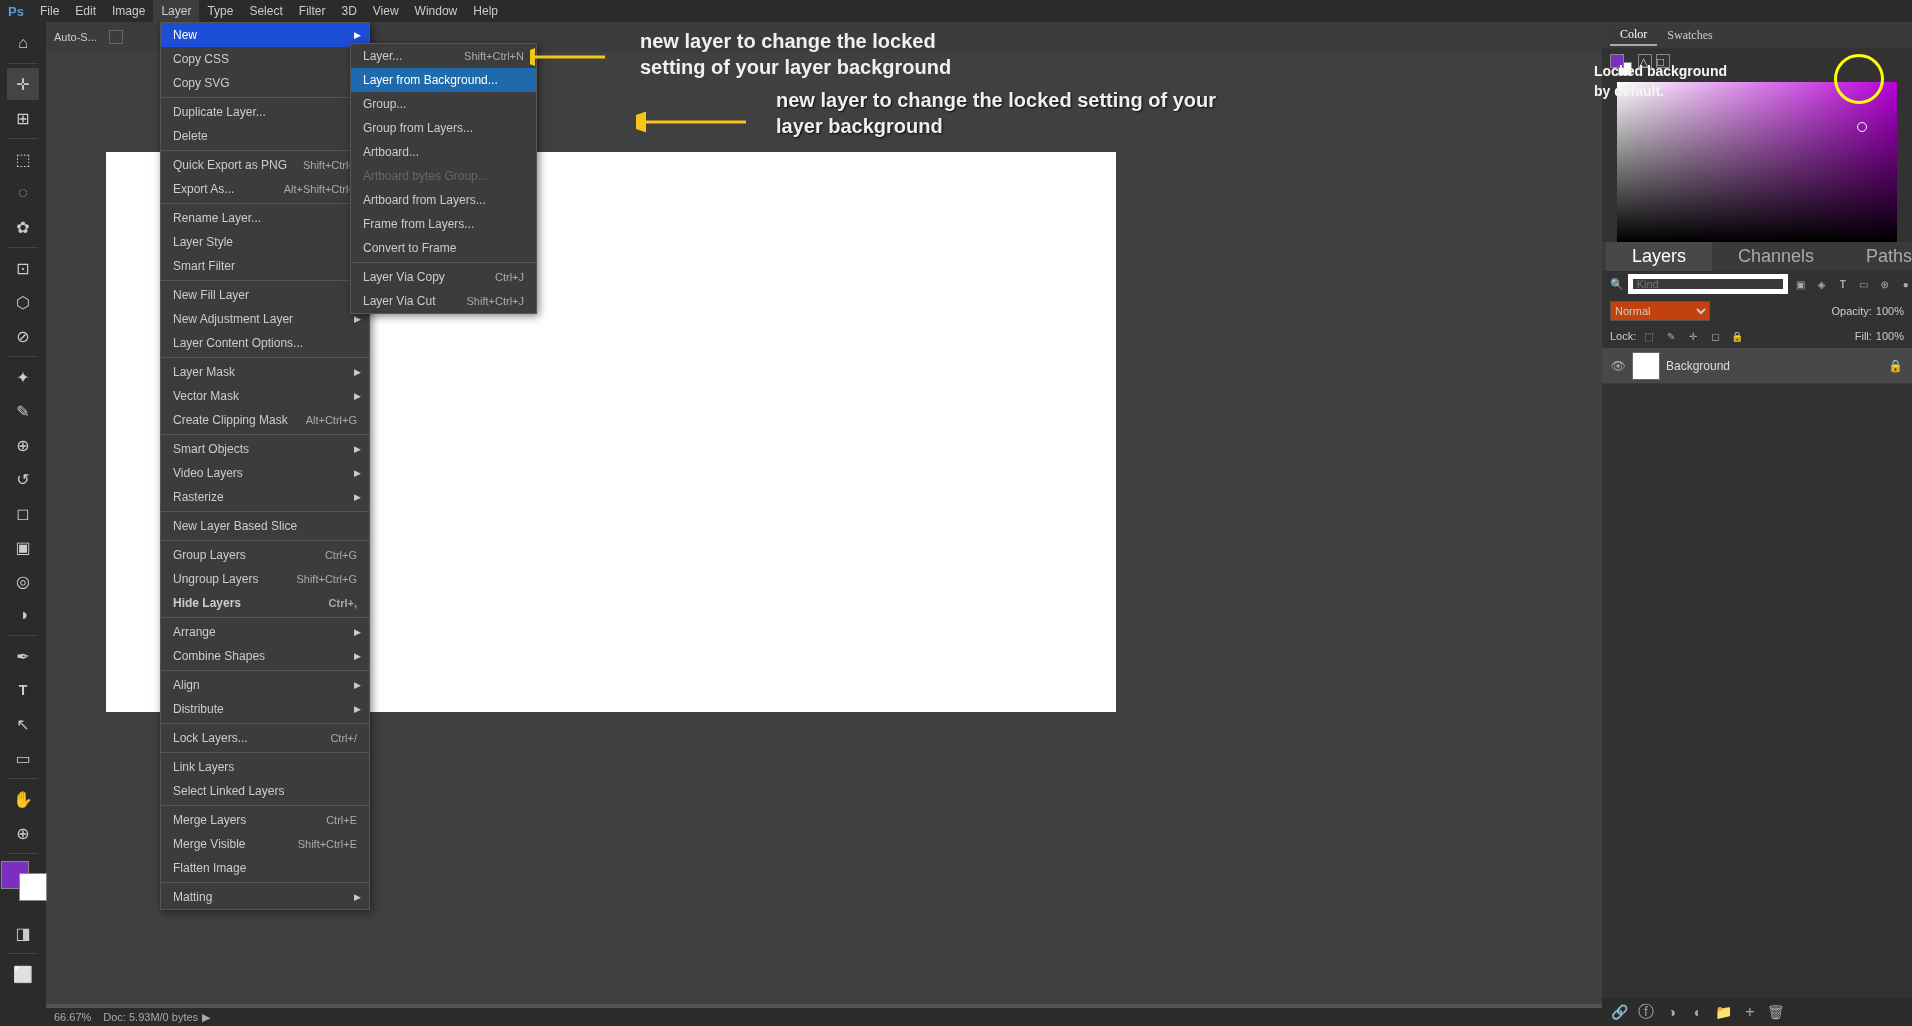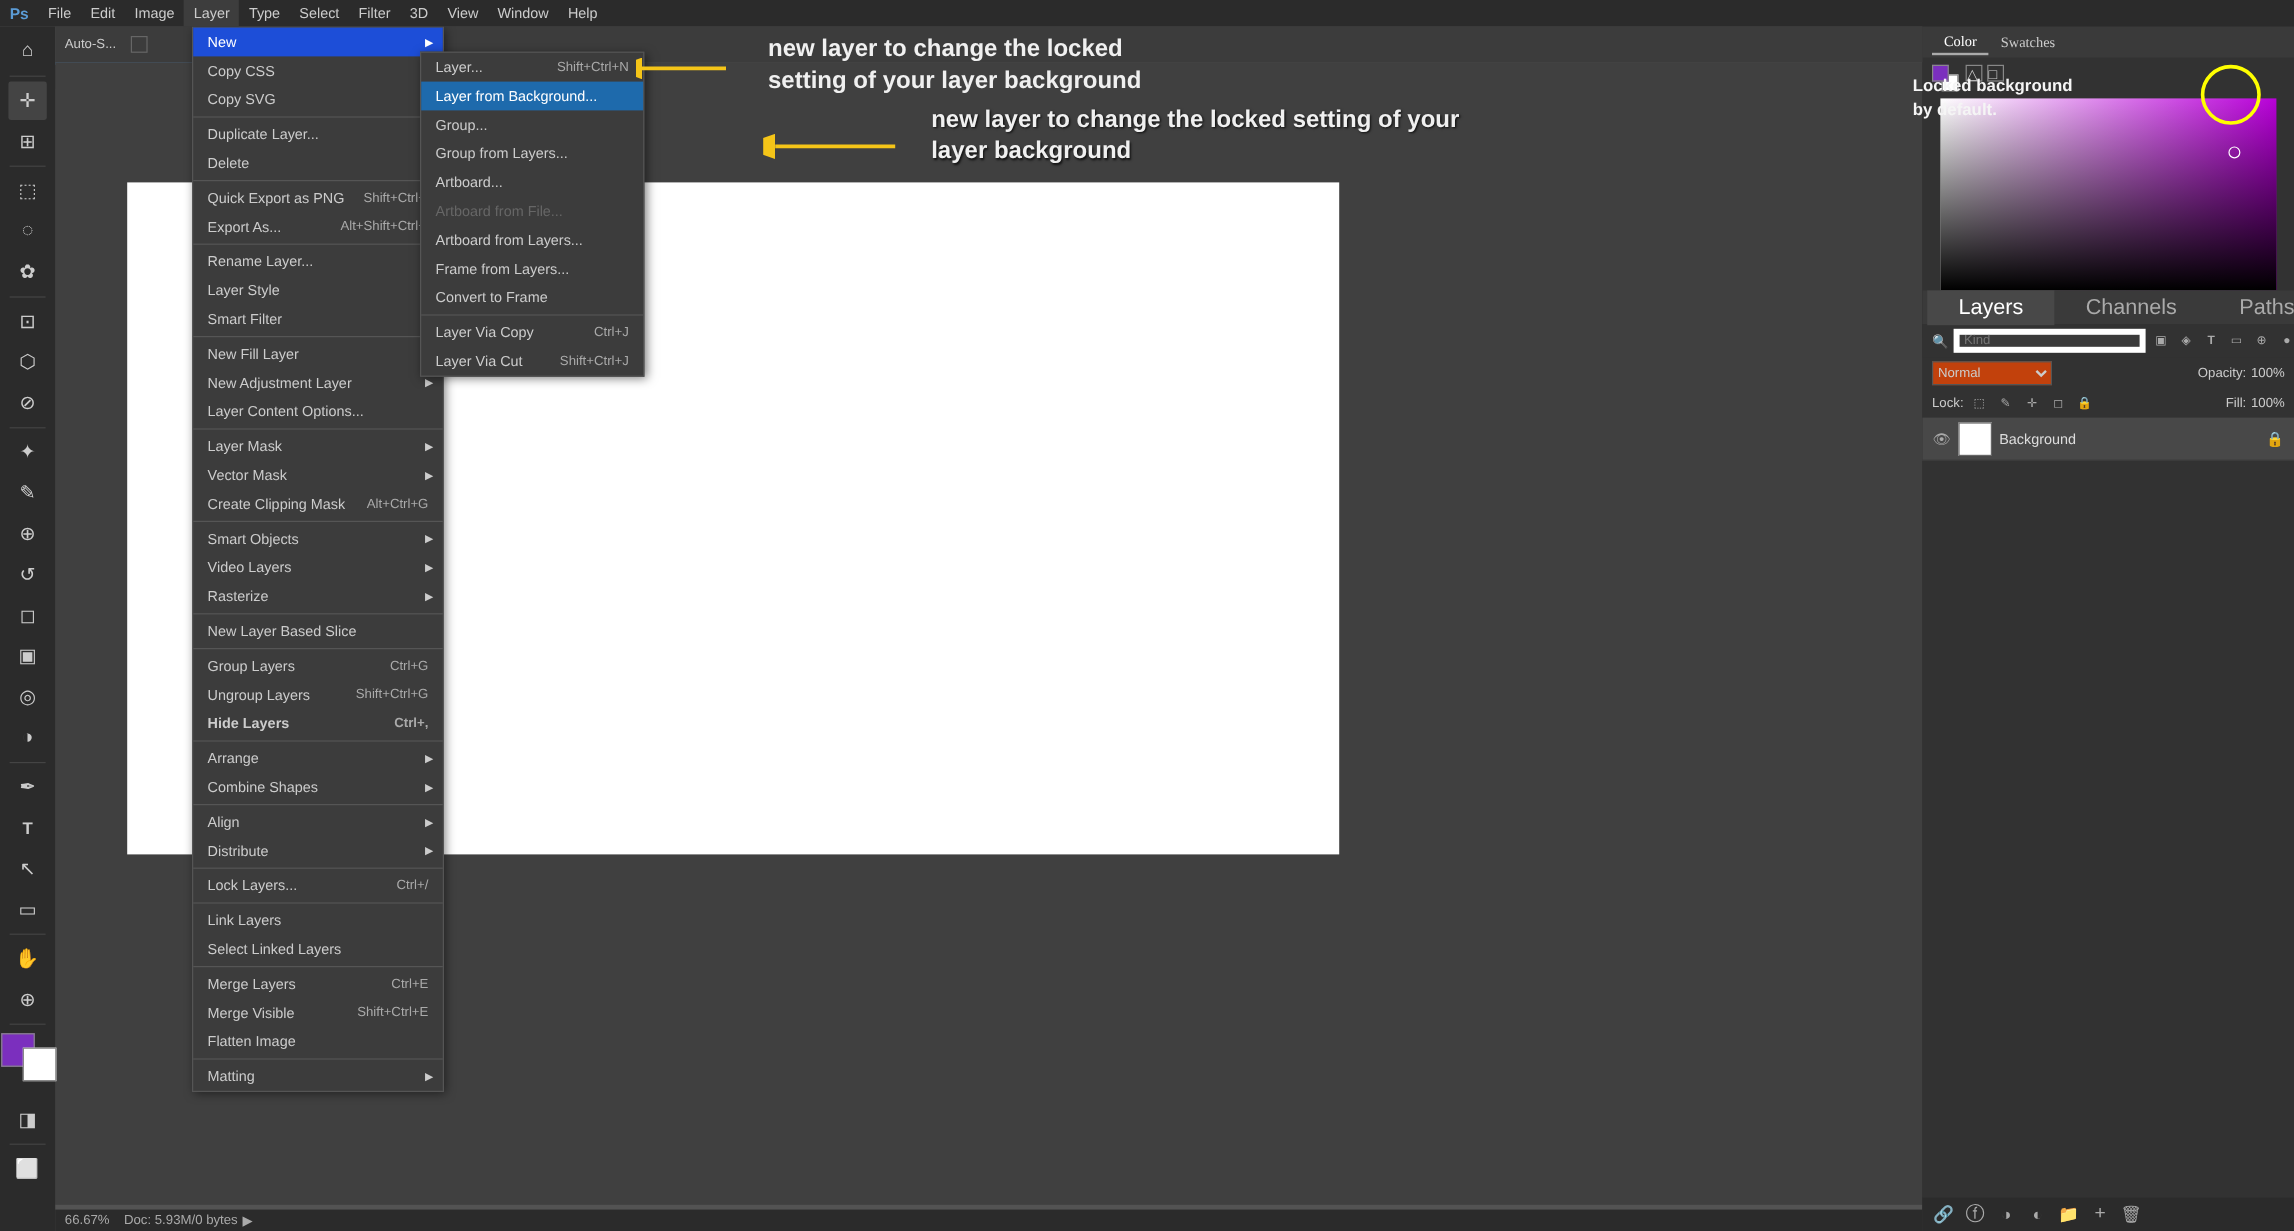--- a/index.html
+++ b/index.html
@@ -835,21 +835,21 @@
   <div class="submenu-item">
     <span>Group...</span>
   </div>
   <div class="submenu-item">
     <span>Group from Layers...</span>
   </div>
   <div class="submenu-item">
     <span>Artboard...</span>
   </div>
   <div class="submenu-item disabled">
-    <span>Artboard from File...</span>
+    <span>Artboard bytes Group...</span>
   </div>
   <div class="submenu-item">
     <span>Artboard from Layers...</span>
   </div>
   <div class="submenu-item">
     <span>Frame from Layers...</span>
   </div>
   <div class="submenu-item">
     <span>Convert to Frame</span>
   </div>

